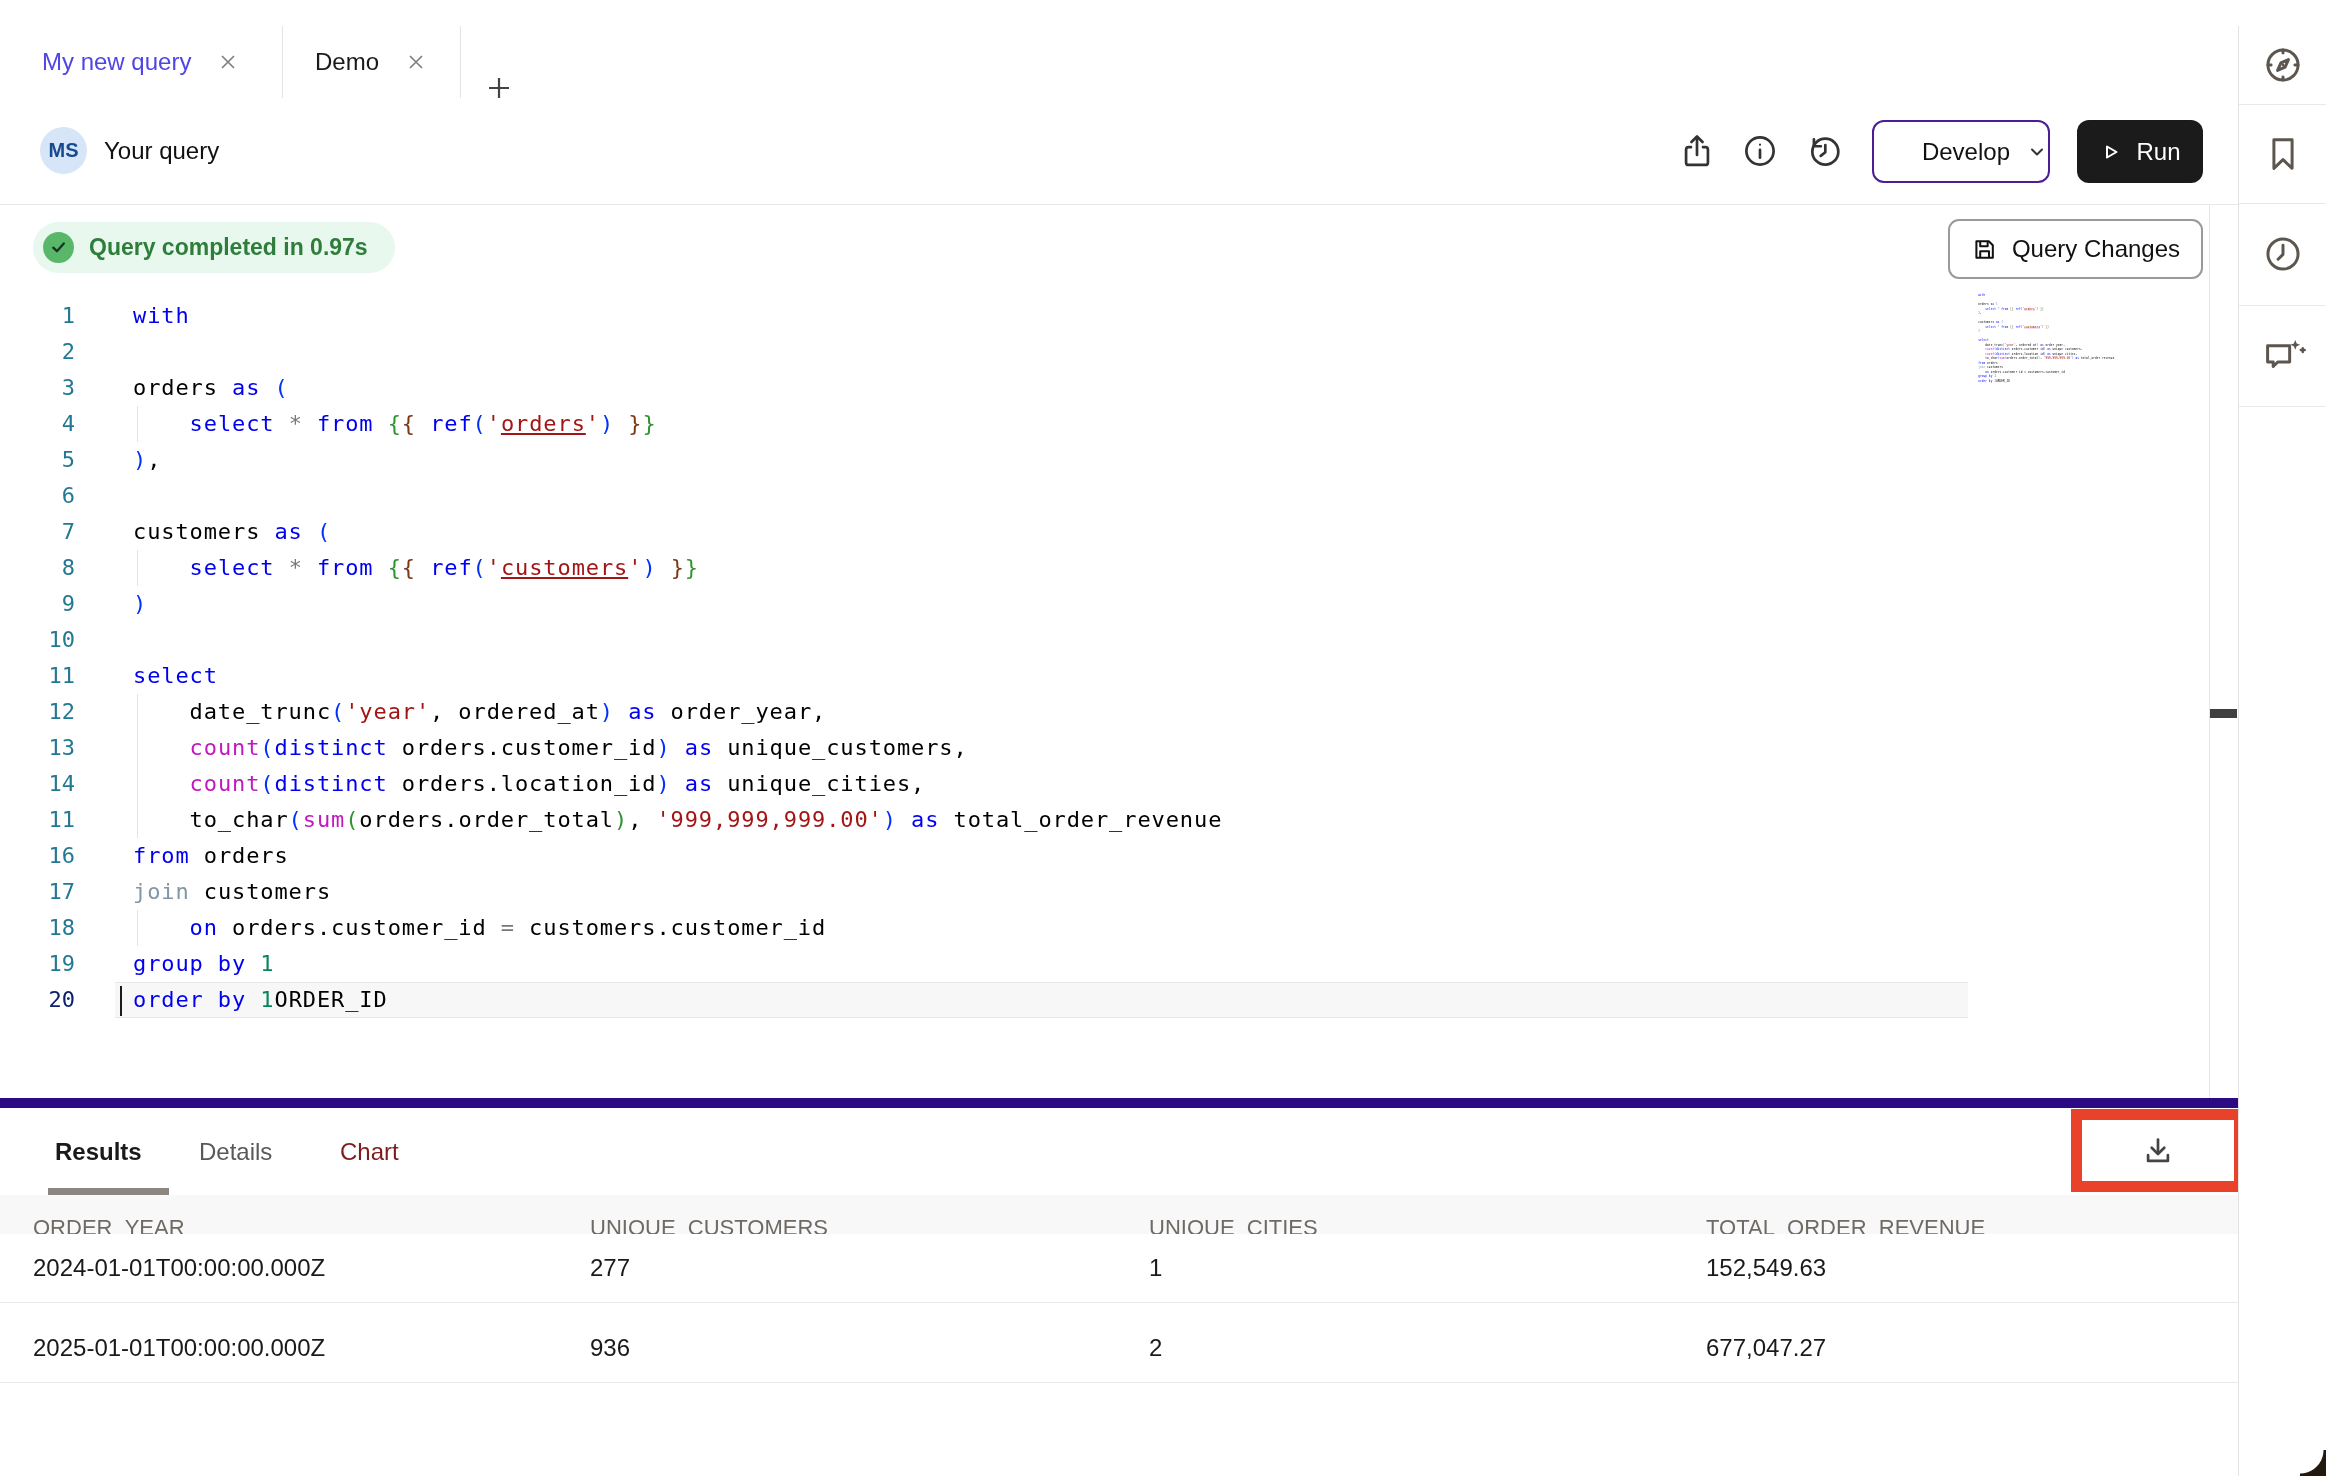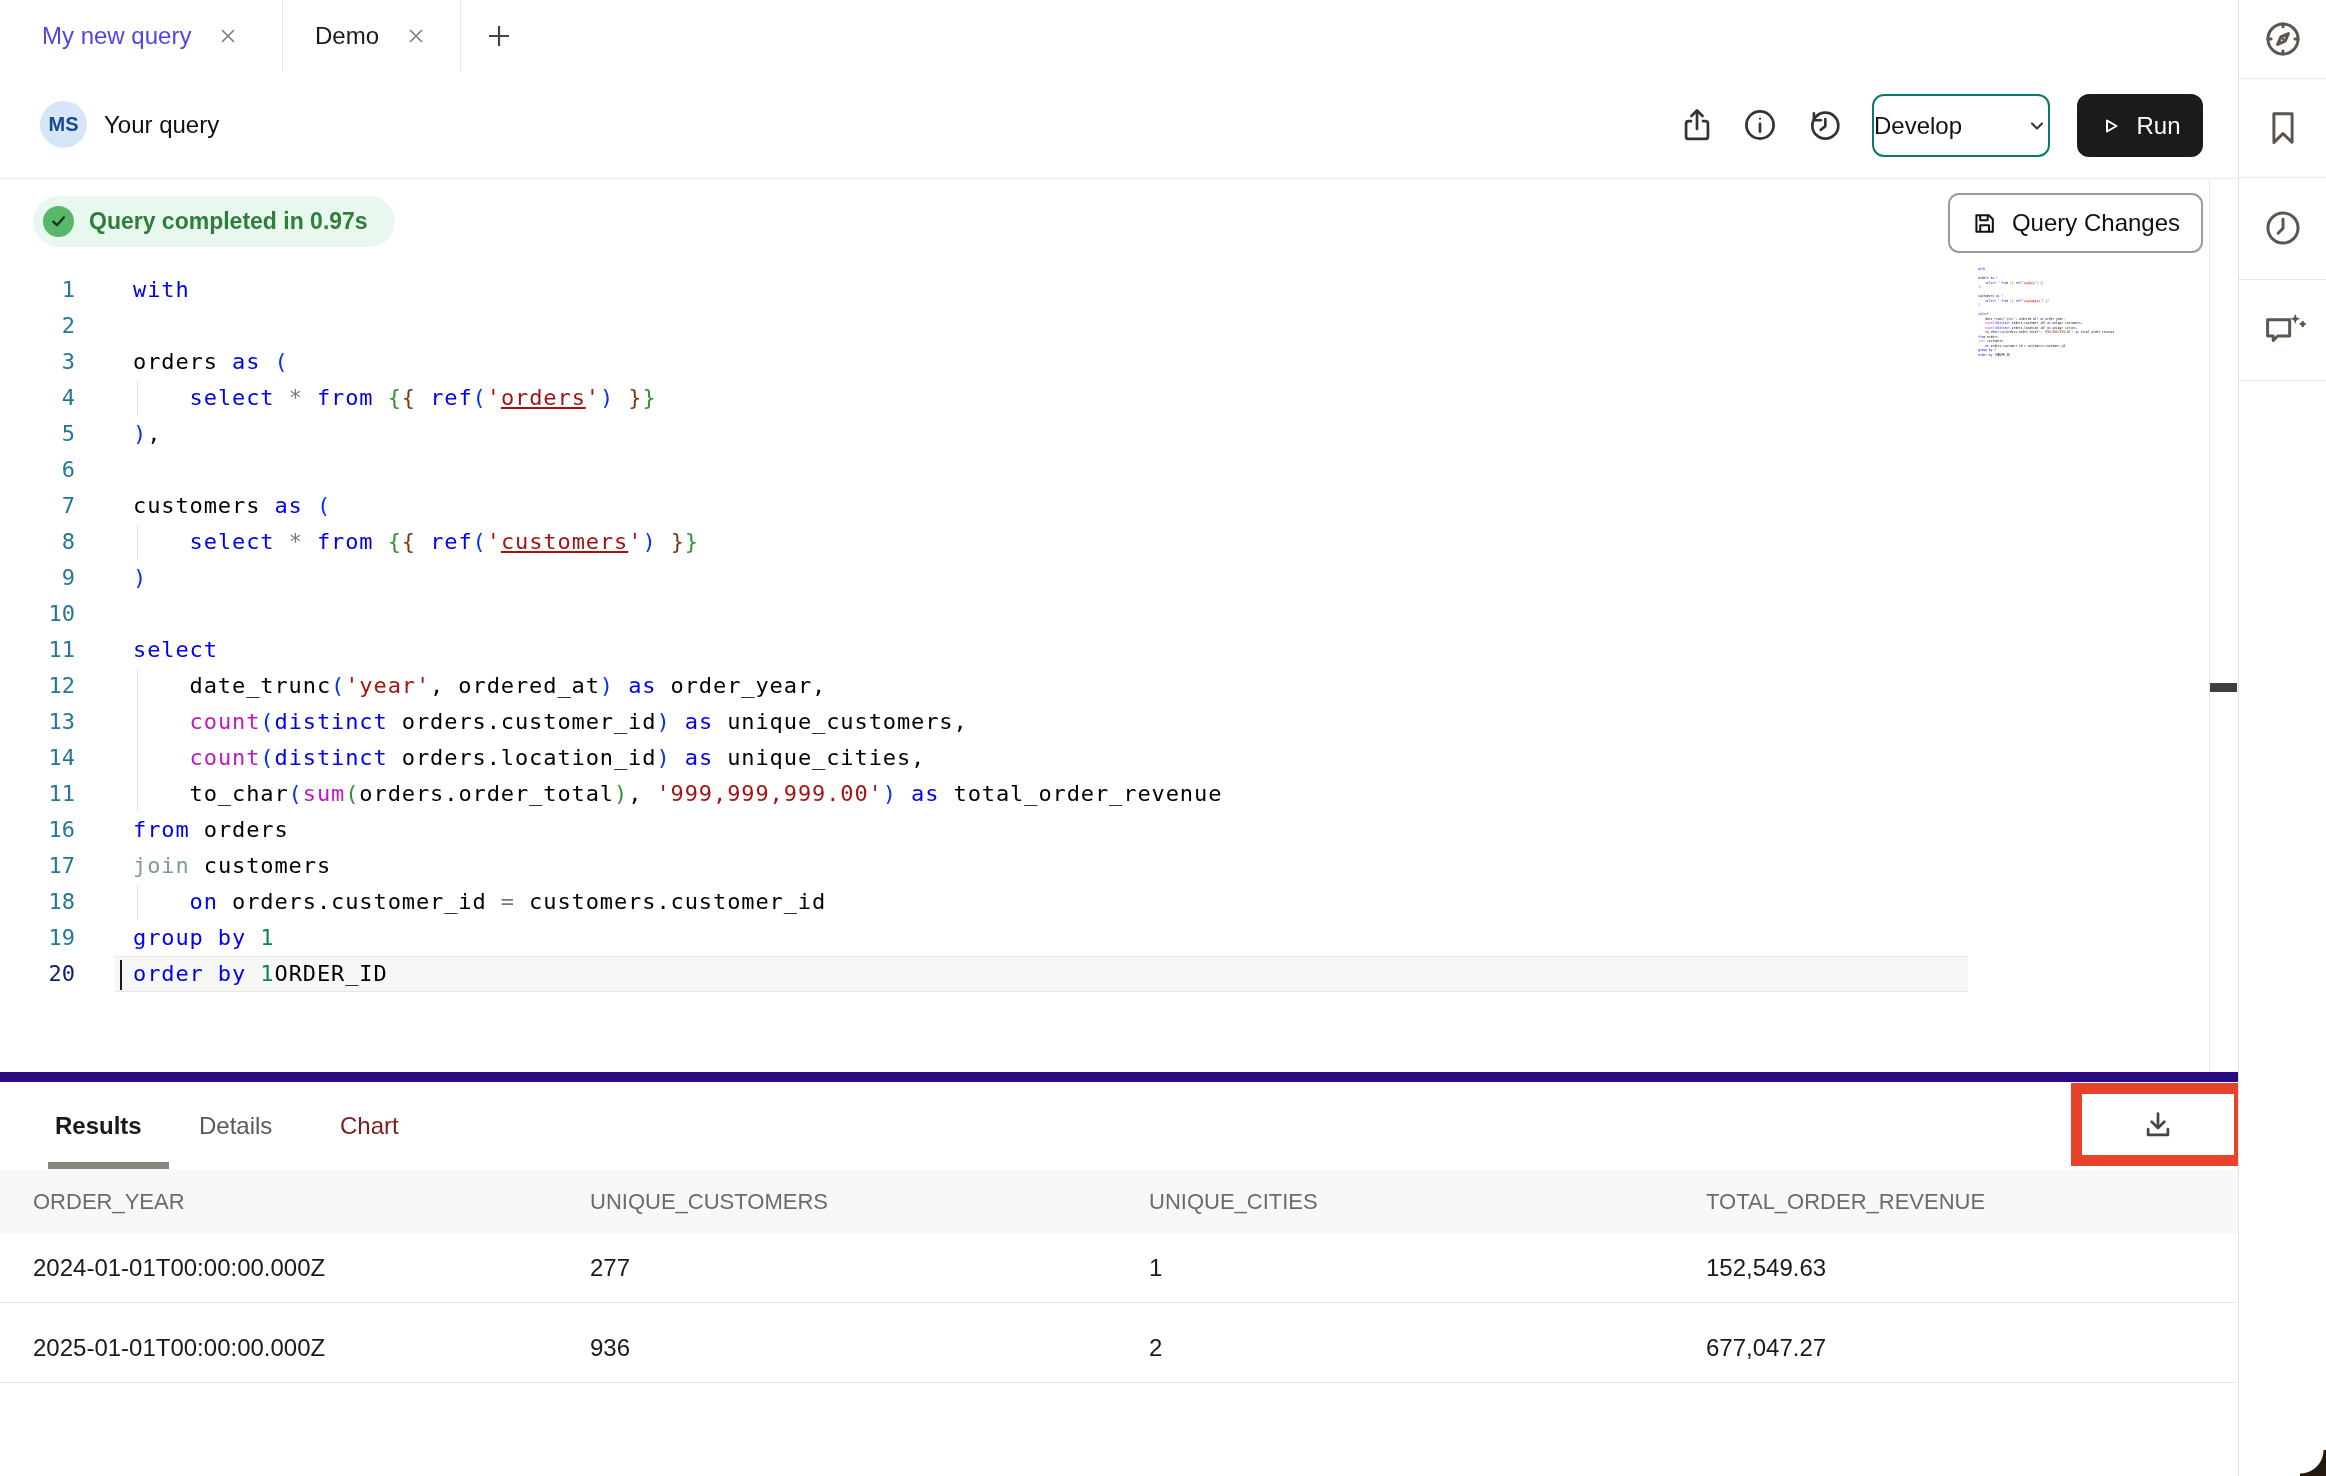--- a/index.html
+++ b/index.html
@@ -1,38 +1,38 @@
 <!DOCTYPE html>
 <html><head>
 <meta charset="utf-8">
 <style>
   html,body{margin:0;padding:0;background:#fff;}
   .app{position:relative;width:2326px;height:1476px;background:#fff;overflow:hidden;
        font-family:"Liberation Sans",sans-serif;color:#1a1a1a;}
-  .abs{position:absolute;}
+  .abs{position:absolute;margin-top:26px;}
   svg{display:block;}
 
   
   .tabbar{left:0;top:0;width:2238px;height:72px;background:#fff;border-bottom:1px solid #e4e4e4;}
   .tab{position:absolute;top:0;height:72px;display:flex;align-items:center;background:#fff;cursor:pointer;}
   .tab .lbl{font-size:24px;}
   .tab.active .lbl{color:var(--accent);}
   .tab .close{margin-left:26px;opacity:.75;}
   .tab1{left:0;width:283px;border-right:1px solid #e4e4e4;padding-left:42px;box-sizing:border-box;}
   .tab2{left:283px;width:178px;border-right:1px solid #e4e4e4;padding-left:32px;box-sizing:border-box;}
   .newtab{left:461px;top:0;width:76px;height:72px;display:flex;align-items:center;justify-content:center;}
 
   
   .header{left:0;top:72px;width:2238px;height:106px;border-bottom:1px solid #e8e8e8;background:#fff;}
   .avatar{left:40px;top:101px;width:47px;height:47px;border-radius:50%;background:#d7e5f8;color:#17498f;
           font-weight:bold;font-size:20px;display:flex;align-items:center;justify-content:center;}
   .qtitle{left:104px;top:111px;font-size:24px;color:#111;text-align:right;}
   .iconbtn{width:44px;height:44px;display:flex;align-items:center;justify-content:center;cursor:pointer;}
-  .develop{left:1872px;top:94px;width:178px;height:63px;border:2px solid #0f766e;border-radius:12px;
-           box-sizing:border-box;display:flex;align-items:center;justify-content:space-between;gap:16px;
+  .develop{left:1872px;top:94px;width:178px;height:63px;border:2px solid #4c1d95;border-radius:12px;
+           box-sizing:border-box;display:flex;align-items:center;justify-content:flex-end;gap:16px;
            font-size:24px;color:#111;background:#fff;cursor:pointer;}
   .run{left:2077px;top:94px;width:126px;height:63px;background:var(--runbg);border-radius:12px;
        display:flex;align-items:center;justify-content:center;gap:13px;color:#fff;font-size:24px;cursor:pointer;}
 
   
   .badge{left:33px;top:196px;height:51px;border-radius:26px;background:var(--statusbg);
          display:flex;align-items:center;gap:15px;padding:0 27px 0 10px;}
   .badge .ck{width:31px;height:31px;border-radius:50%;background:#58b768;display:flex;align-items:center;justify-content:center;}
   .badge .bt{font-size:23px;font-weight:600;color:var(--statusfg);}
   .savebtn{left:1948px;top:193px;width:255px;height:60px;border:2px solid #9a9a9a;border-radius:11px;

